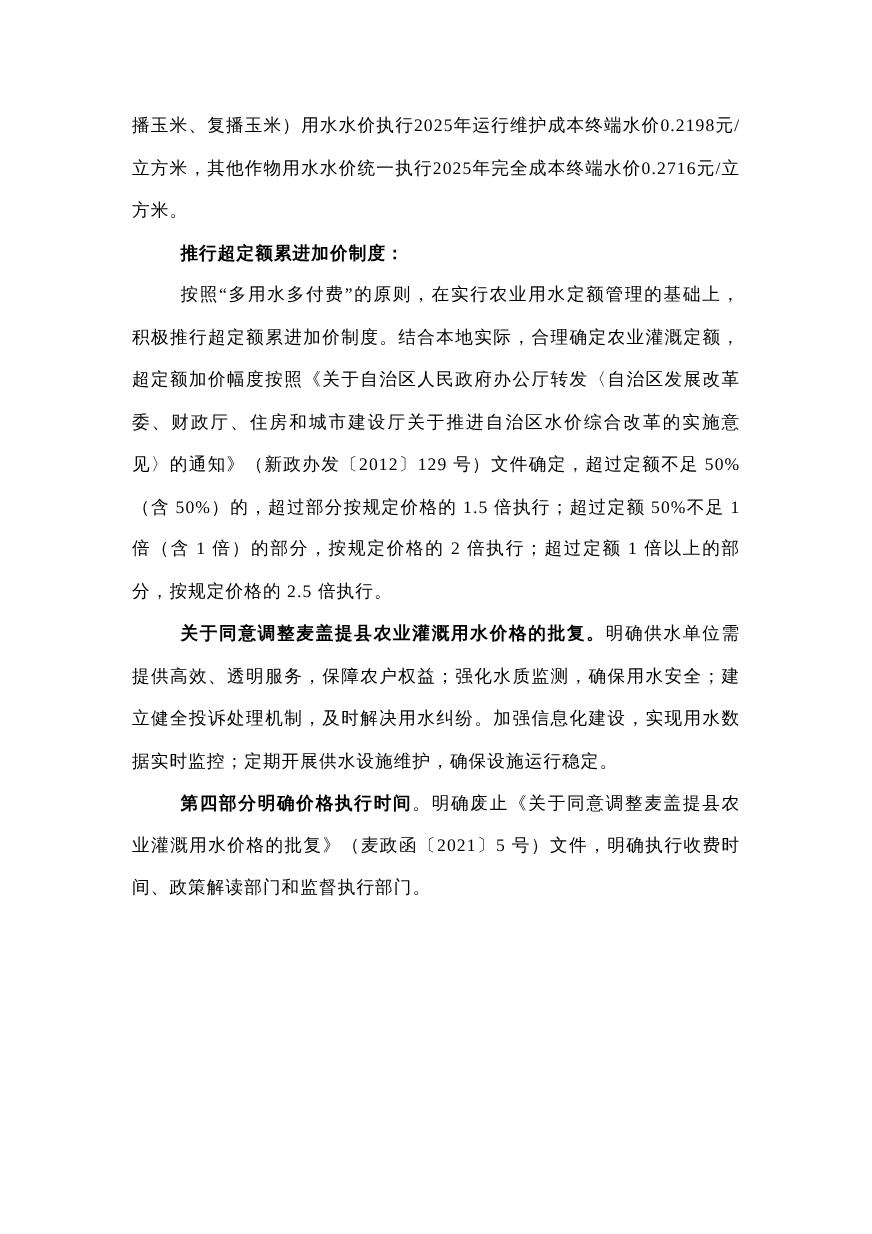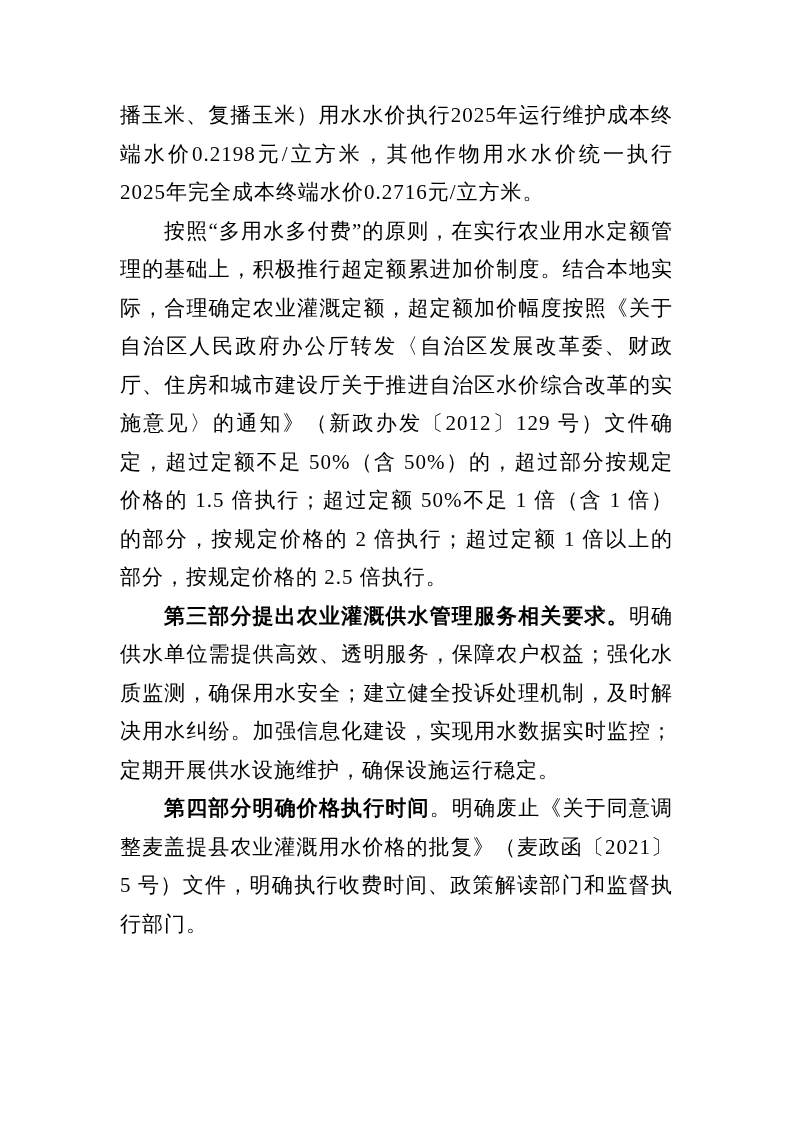--- a/index.html
+++ b/index.html
@@ -15,21 +15,21 @@
     margin: 0 auto;
     overflow: hidden;
     color: #000000;
     font-family: "Liberation Serif", "DejaVu Serif", serif;
   }
   .content {
     position: absolute;
     left: 120px;
     top: 96px;
     width: 553px;
-    font-size: 21px;
+    font-size: 16px;
     line-height: 38.5px;
     letter-spacing: 1px;
     text-align: justify;
     text-justify: inter-character;
   }
   .content p {
     margin: 0;
     padding: 0;
   }
   .indent {
@@ -45,22 +45,23 @@
   }
 </style>
 </head>
 <body>
 
 <div class="page">
   <div class="content">
 
     <p class="body">播玉米、复播玉米）用水水价执行2025年运行维护成本终端水价0.2198元/立方米，其他作物用水水价统一执行2025年完全成本终端水价0.2716元/立方米。</p>
 
+    <p class="indent serif-heading">推行超定额累进加价制度：</p>
 
     <p class="indent">按照“多用水多付费”的原则，在实行农业用水定额管理的基础上，积极推行超定额累进加价制度。结合本地实际，合理确定农业灌溉定额，超定额加价幅度按照《关于自治区人民政府办公厅转发〈自治区发展改革委、财政厅、住房和城市建设厅关于推进自治区水价综合改革的实施意见〉的通知》（新政办发〔2012〕129 号）文件确定，超过定额不足 50%（含 50%）的，超过部分按规定价格的 1.5 倍执行；超过定额 50%不足 1 倍（含 1 倍）的部分，按规定价格的 2 倍执行；超过定额 1 倍以上的部分，按规定价格的 2.5 倍执行。</p>
 
-    <p class="indent"><span class="bold-lead">第三部分提出农业灌溉供水管理服务相关要求。</span><span>明确供水单位需提供高效、透明服务，保障农户权益；强化水质监测，确保用水安全；建立健全投诉处理机制，及时解决用水纠纷。加强信息化建设，实现用水数据实时监控；定期开展供水设施维护，确保设施运行稳定。</span></p>
+    <p class="indent"><span class="bold-lead">关于同意调整麦盖提县农业灌溉用水价格的批复。</span><span>明确供水单位需提供高效、透明服务，保障农户权益；强化水质监测，确保用水安全；建立健全投诉处理机制，及时解决用水纠纷。加强信息化建设，实现用水数据实时监控；定期开展供水设施维护，确保设施运行稳定。</span></p>
 
     <p class="indent"><span class="bold-lead">第四部分明确价格执行时间</span><span>。明确废止《关于同意调整麦盖提县农业灌溉用水价格的批复》（麦政函〔2021〕5 号）文件，明确执行收费时间、政策解读部门和监督执行部门。</span></p>
 
 
   </div>
 </div>
 
 </body></html>

